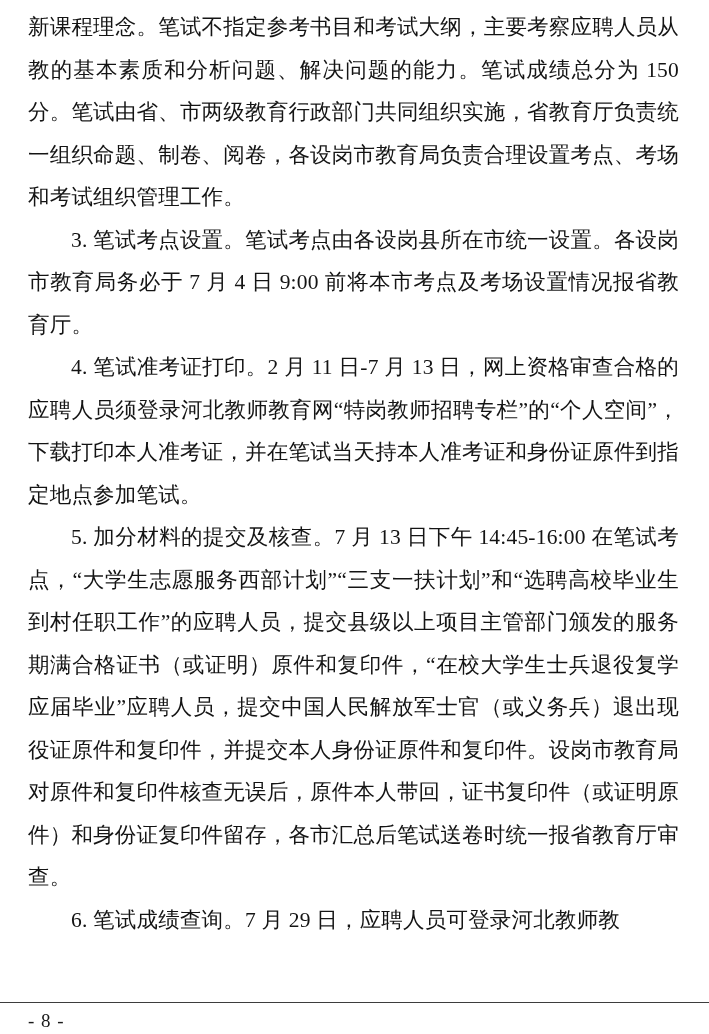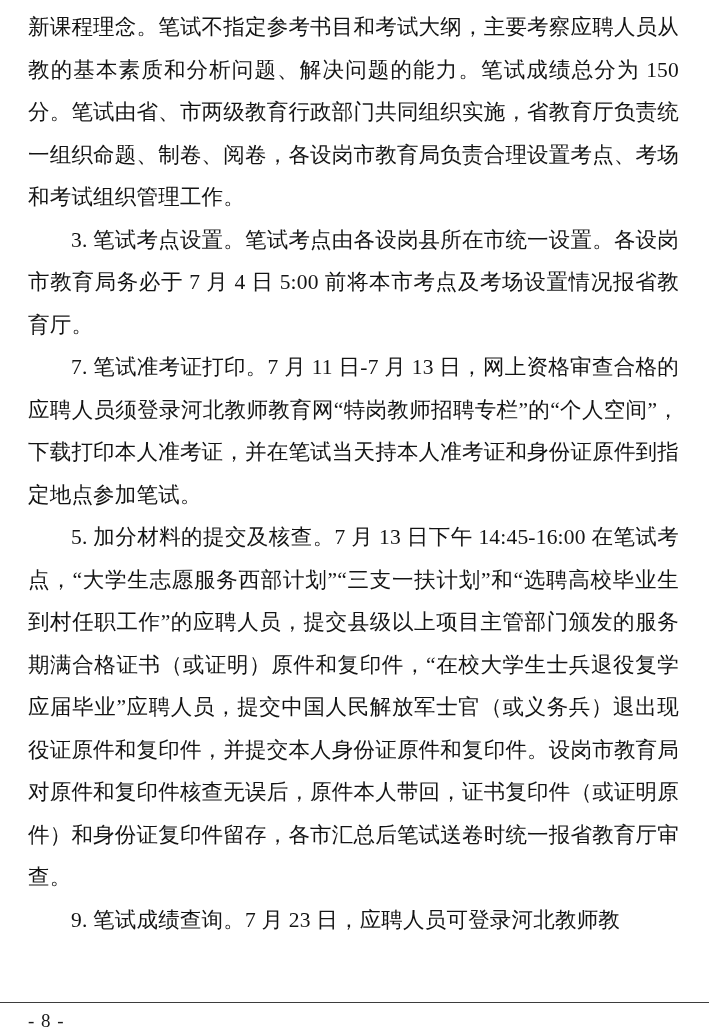--- a/index.html
+++ b/index.html
@@ -53,20 +53,20 @@
     color: #1a1a1a;
     font-family: "Liberation Serif", "DejaVu Serif", serif;
   }
 </style>
 </head>
 <body>
 
 <div class="page">
   <div class="body-text">
     <p class="para cont">新课程理念。笔试不指定参考书目和考试大纲，主要考察应聘人员从教的基本素质和分析问题、解决问题的能力。笔试成绩总分为 150 分。笔试由省、市两级教育行政部门共同组织实施，省教育厅负责统一组织命题、制卷、阅卷，各设岗市教育局负责合理设置考点、考场和考试组织管理工作。</p>
-    <p class="para">3. 笔试考点设置。笔试考点由各设岗县所在市统一设置。各设岗市教育局务必于 7 月 4 日 5:00 前将本市考点及考场设置情况报省教育厅。</p>
-    <p class="para">7. 笔试准考证打印。7 月 11 日-7 月 13 日，网上资格审查合格的应聘人员须登录河北教师教育网“特岗教师招聘专栏”的“个人空间”，下载打印本人准考证，并在笔试当天持本人准考证和身份证原件到指定地点参加笔试。</p>
+    <p class="para">3. 笔试考点设置。笔试考点由各设岗县所在市统一设置。各设岗市教育局务必于 7 月 4 日 9:00 前将本市考点及考场设置情况报省教育厅。</p>
+    <p class="para">4. 笔试准考证打印。2 月 11 日-7 月 13 日，网上资格审查合格的应聘人员须登录河北教师教育网“特岗教师招聘专栏”的“个人空间”，下载打印本人准考证，并在笔试当天持本人准考证和身份证原件到指定地点参加笔试。</p>
     <p class="para">5. 加分材料的提交及核查。7 月 13 日下午 14:45-16:00 在笔试考点，“大学生志愿服务西部计划”“三支一扶计划”和“选聘高校毕业生到村任职工作”的应聘人员，提交县级以上项目主管部门颁发的服务期满合格证书（或证明）原件和复印件，“在校大学生士兵退役复学应届毕业”应聘人员，提交中国人民解放军士官（或义务兵）退出现役证原件和复印件，并提交本人身份证原件和复印件。设岗市教育局对原件和复印件核查无误后，原件本人带回，证书复印件（或证明原件）和身份证复印件留存，各市汇总后笔试送卷时统一报省教育厅审查。</p>
-    <p class="para">9. 笔试成绩查询。7 月 23 日，应聘人员可登录河北教师教</p>
+    <p class="para">6. 笔试成绩查询。7 月 29 日，应聘人员可登录河北教师教</p>
   </div>
   <div class="footer-rule"></div>
   <div class="footer">- 8 -</div>
 </div>
 
 </body></html>

